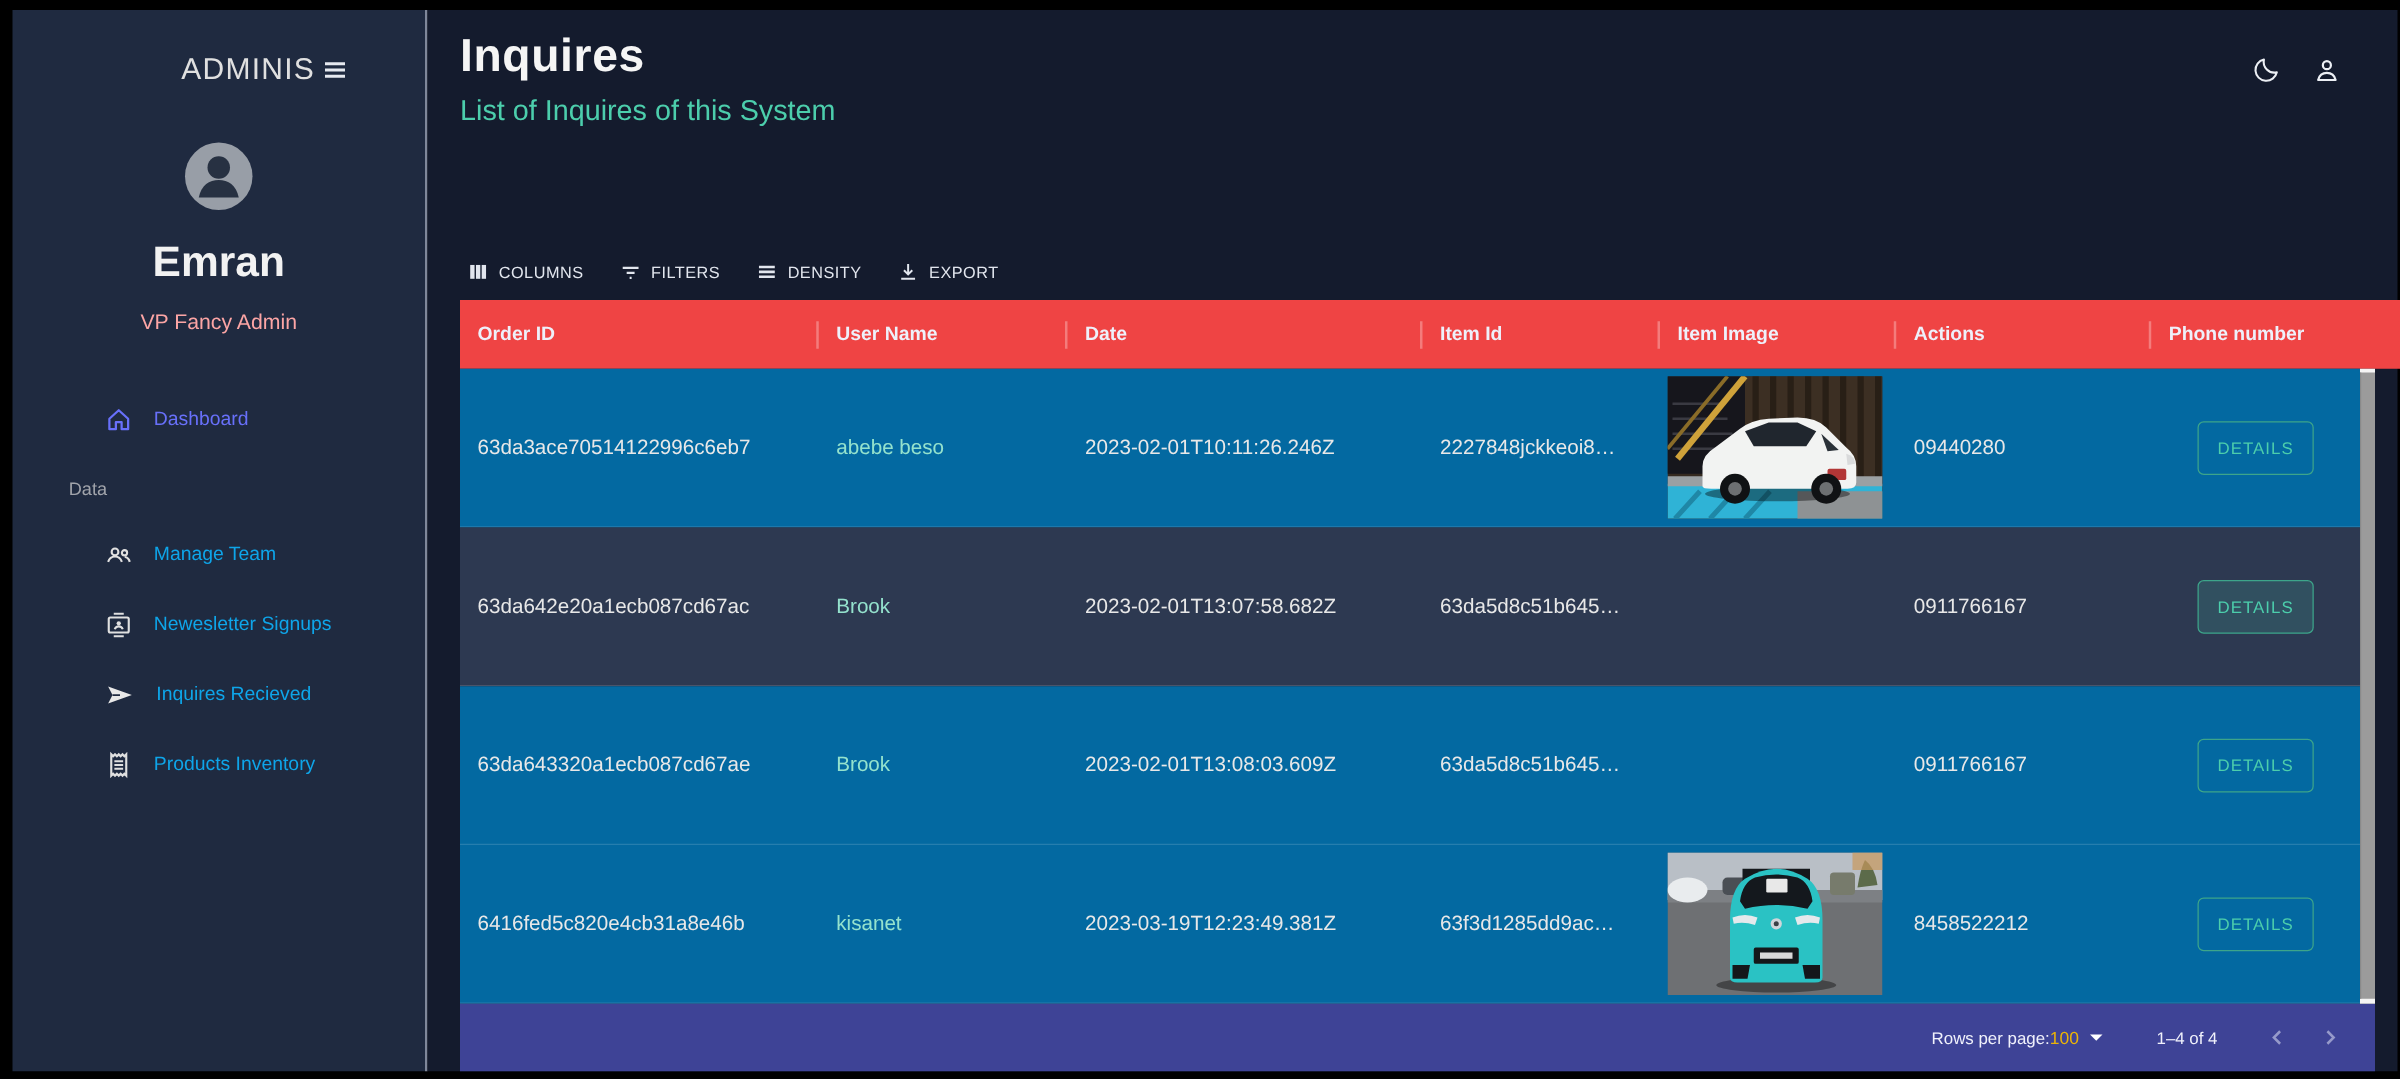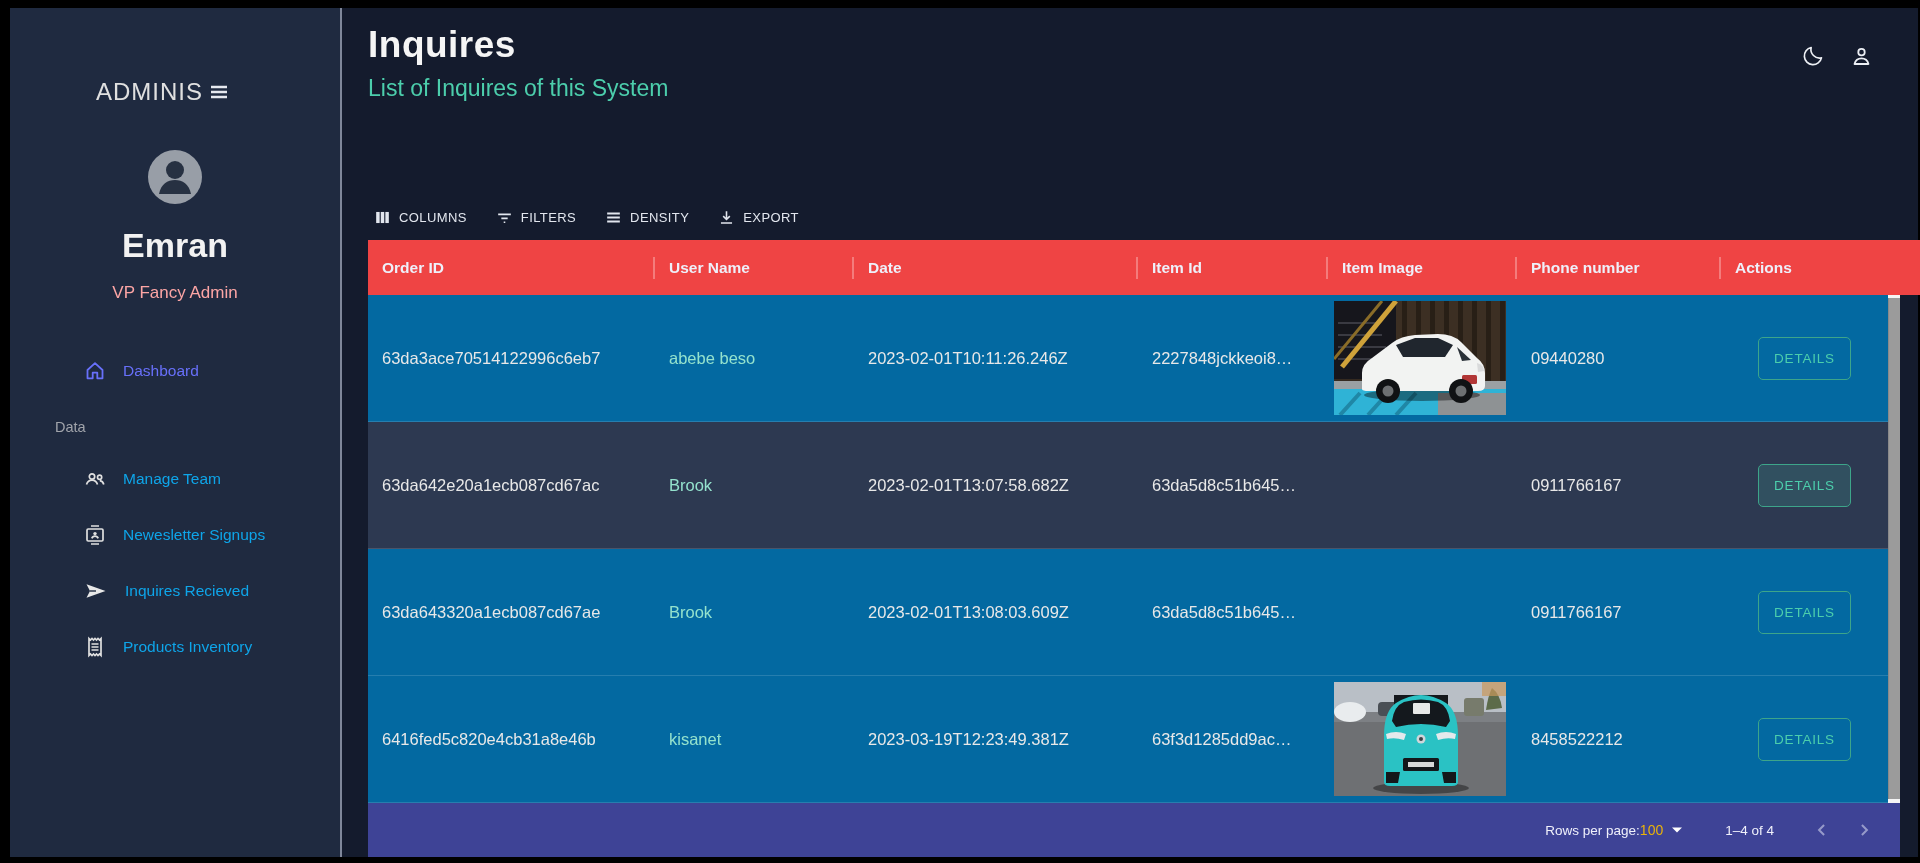--- a/index.html
+++ b/index.html
@@ -1,21 +1,21 @@
 <!DOCTYPE html>
 <html><head>
 <meta charset="utf-8">
 <style>
   * { margin:0; padding:0; box-sizing:border-box; }
   html,body { width:1920px; height:863px; background:#000; font-family:"Liberation Sans", sans-serif; overflow:hidden; }
   .frame { position:absolute; left:10px; top:8px; width:1908px; height:849px; display:flex; }
 
   
   .sidebar { width:332px; height:100%; background:#1F2A40; border-right:2px solid rgba(205,212,228,0.55); flex:0 0 auto; }
-  .sb-header { margin-top:68px; padding:0 56px 0 37px; display:flex; align-items:center; justify-content:center; }
+  .sb-header { margin-top:32px; padding:0 56px 0 37px; display:flex; align-items:center; justify-content:flex-end; }
   .brand { color:#e0e0e0; font-size:24px; letter-spacing:1px; font-weight:400; }
   .icon-btn { background:none; border:none; cursor:pointer; display:flex; align-items:center; justify-content:center; padding:4px; }
   .profile { margin-top:42px; text-align:center; }
   .avatar { width:54px; height:54px; border-radius:50%; background:#989ea7; display:inline-flex; align-items:center; justify-content:center; }
   .profile-name { margin-top:18px; color:#f2f2f2; font-size:34px; font-weight:700; }
   .profile-role { margin-top:18px; color:#fca5a5; font-size:17px; }
   .nav { margin-top:50px; }
   .nav-item { height:36px; display:flex; align-items:center; padding-left:73px; margin-bottom:20px; cursor:pointer; color:#0ea5e9; }
   .nav-item .nav-label { margin-left:16px; font-size:15.5px; }
   .nav-item.active { color:#6870fa; }
@@ -204,22 +204,22 @@
       </button>
     </div>
 
     <div class="dg">
       <div class="dg-head">
         <div class="dg-hcell">Order ID</div>
         <div class="dg-hcell">User Name</div>
         <div class="dg-hcell">Date</div>
         <div class="dg-hcell">Item Id</div>
         <div class="dg-hcell">Item Image</div>
+        <div class="dg-hcell">Actions</div>
         <div class="dg-hcell">Phone number</div>
-        <div class="dg-hcell">Actions</div>
       </div>
 
       <div class="dg-row">
         <div class="dg-cell">63da3ace70514122996c6eb7</div>
         <div class="dg-cell username">abebe beso</div>
         <div class="dg-cell">2023-02-01T10:11:26.246Z</div>
         <div class="dg-cell">2227848jckkeoi8…</div>
         <div class="dg-cell imgcell">
           <svg class="car-img" viewBox="0 0 172 114">
             <rect width="172" height="114" fill="#352a20"></rect>

